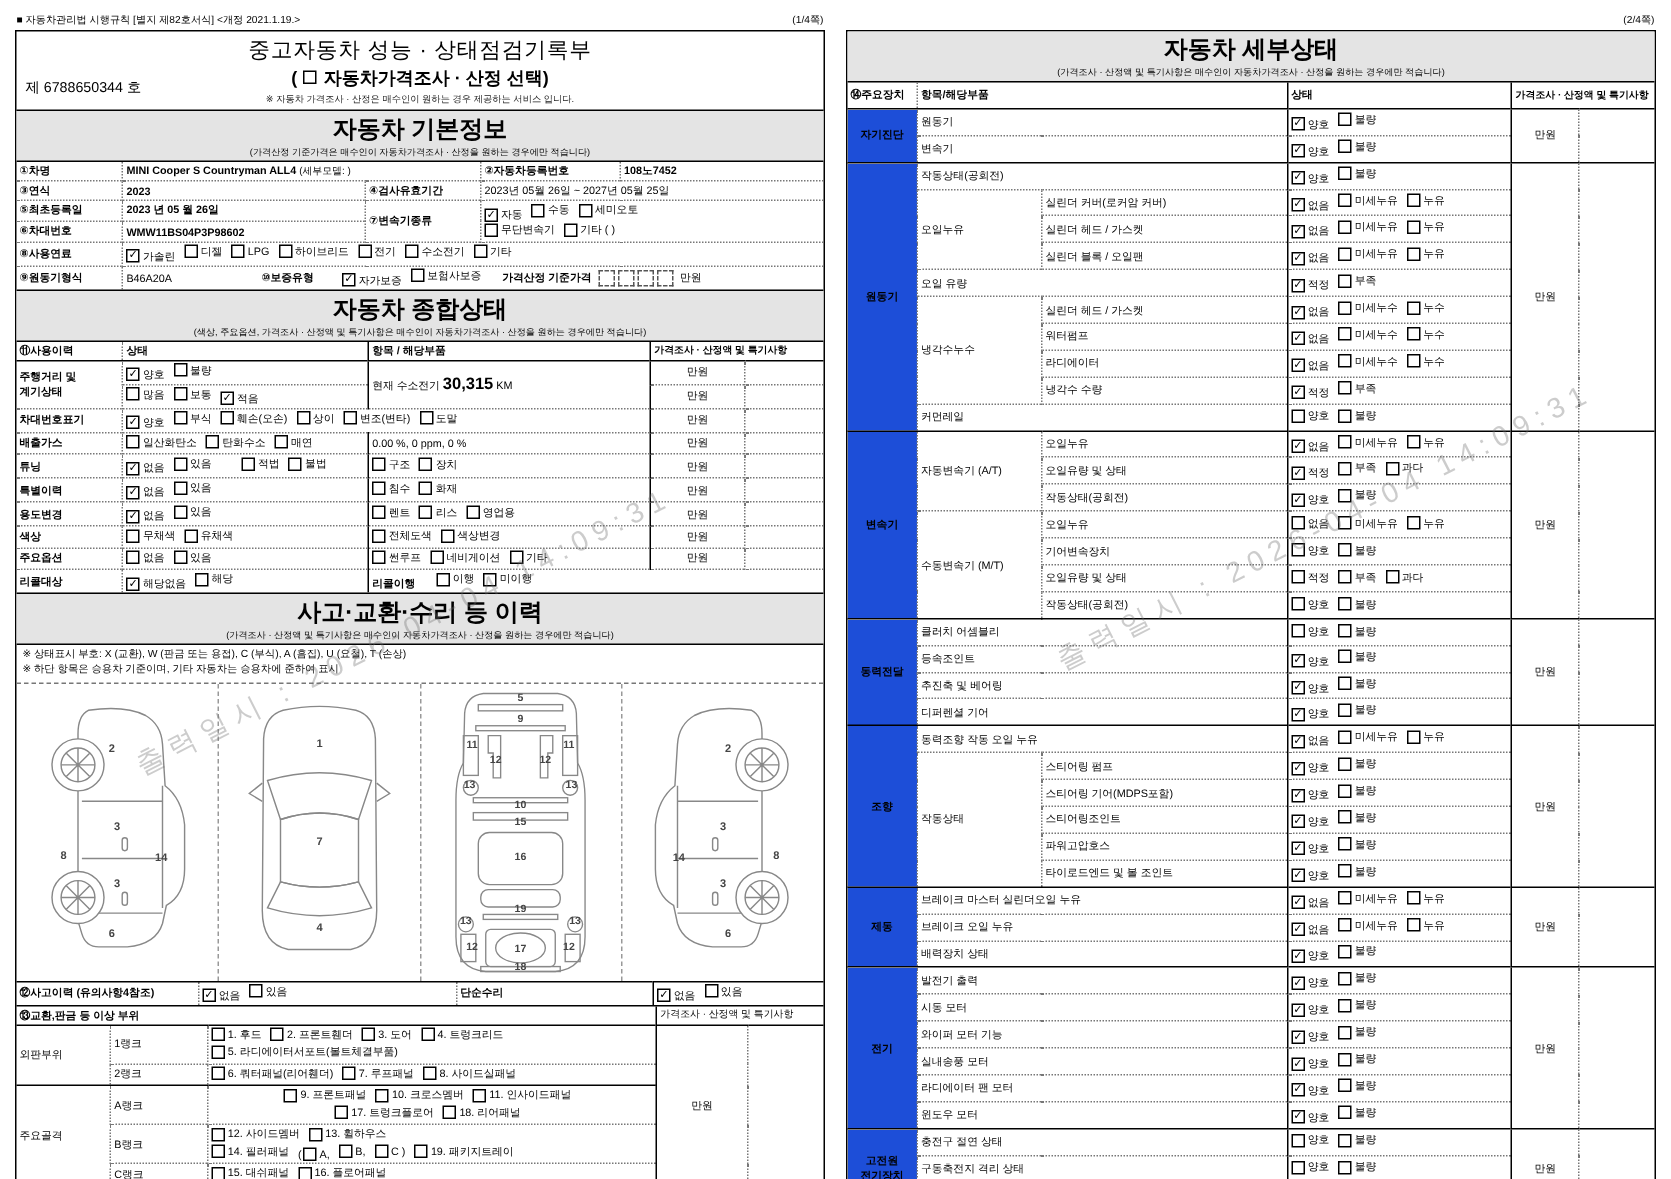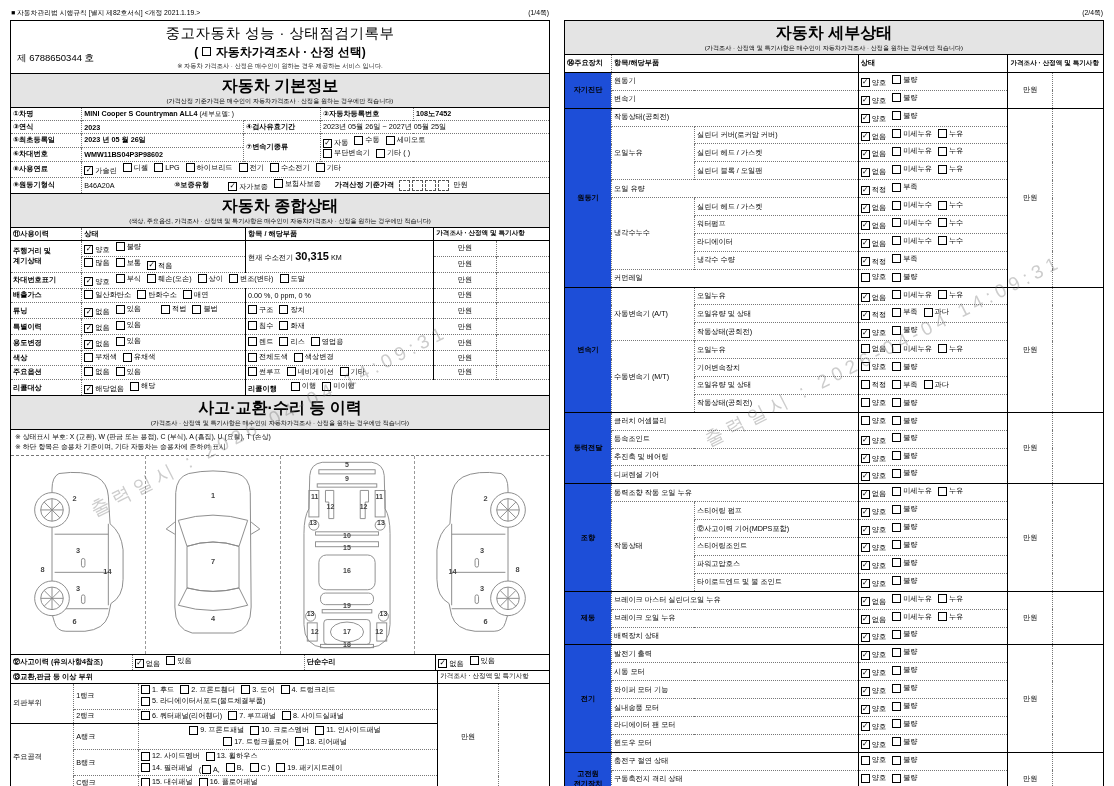--- a/index.html
+++ b/index.html
@@ -985,21 +985,21 @@
             <td class="bld">스티어링 펌프</td>
             <td class="bl"><span class="ck">
                 <span class="bx">✓</span>
                 <span class="cl">양호</span>
               </span><span class="ck">
                 <span class="bx"></span>
                 <span class="cl">불량</span>
               </span></td>
           </tr>
           <tr>
-            <td class="bld">⑫사고이력 기어(MDPS포함)</td>
+            <td class="bld">스티어링 기어(MDPS포함)</td>
             <td class="bl"><span class="ck">
                 <span class="bx">✓</span>
                 <span class="cl">양호</span>
               </span><span class="ck">
                 <span class="bx"></span>
                 <span class="cl">불량</span>
               </span></td>
           </tr>
           <tr>
             <td class="bld">스티어링조인트</td>

